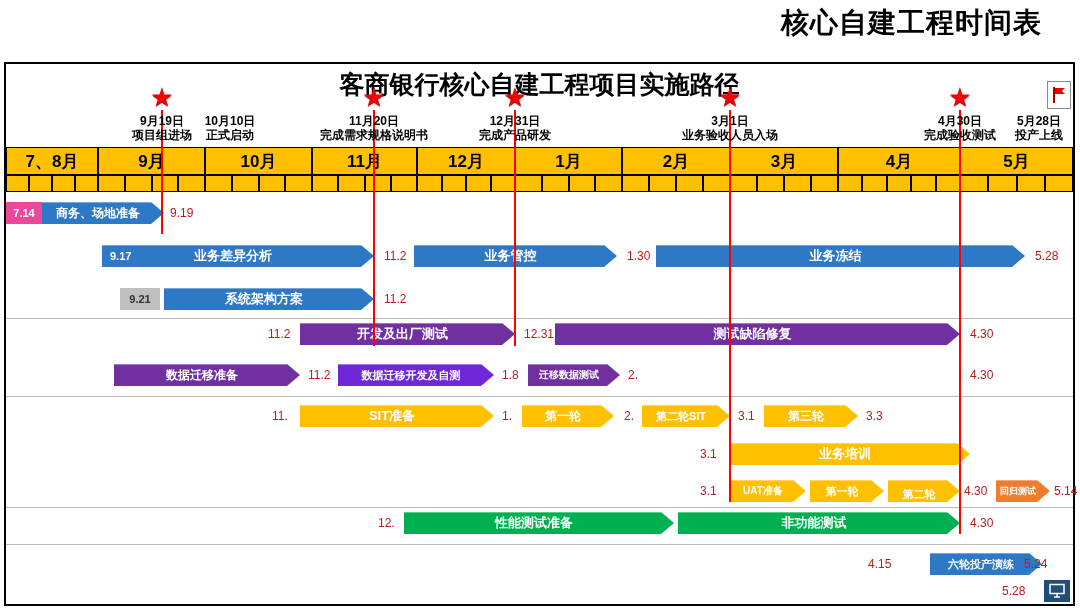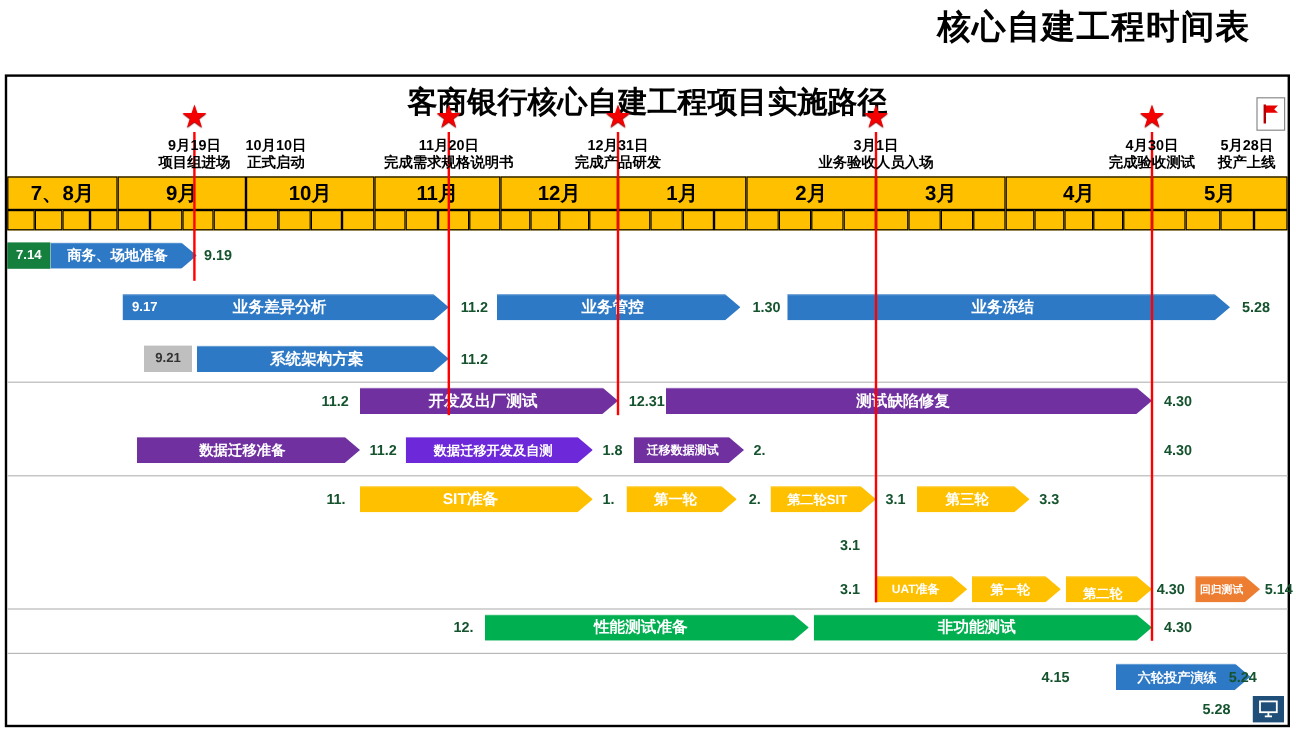--- a/index.html
+++ b/index.html
@@ -19,22 +19,22 @@
   .redline{position:absolute;width:2px;background:#ff0000;transform:translateX(-50%);z-index:5;}
   .flagbox{position:absolute;width:22px;height:26px;background:#fff;border:1px solid #8a8a8a;
            display:flex;align-items:center;justify-content:center;z-index:6;}
   .hline{position:absolute;left:0;width:100%;height:1px;background:#b8b8b8;z-index:1;}
   .bar{position:absolute;height:22px;display:flex;align-items:center;justify-content:center;color:#fff;
        font-weight:bold;z-index:2;box-shadow:inset 0 1px 0 rgba(255,255,255,.35);white-space:nowrap;}
   .bar.arrow{clip-path:polygon(0 0,calc(100% - 13px) 0,100% 50%,calc(100% - 13px) 100%,0 100%);
              padding-right:10px;box-sizing:border-box;}
   .prefix{position:absolute;left:8px;top:50%;transform:translateY(-50%);font-size:11px;font-weight:bold;}
   .box{position:absolute;height:22px;display:flex;align-items:center;justify-content:center;font-weight:bold;z-index:2;}
-  .lbl{position:absolute;height:22px;display:flex;align-items:center;font-size:12px;font-weight:bold;
-       color:#14532d;z-index:6;white-space:nowrap;}
+  .lbl{position:absolute;height:22px;display:flex;align-items:center;font-size:12px;font-weight:normal;
+       color:#b91c1c;z-index:6;white-space:nowrap;}
   .golive{position:absolute;width:26px;height:22px;background:#1F4E79;display:flex;align-items:center;justify-content:center;z-index:2;}
 </style>
 </head>
 <body>
 
 <div id="stage">
   <div id="pageTitle">核心自建工程时间表</div>
   <div id="chartBox">
     <div id="chartTitle">客商银行核心自建工程项目实施路径</div>
     <div id="chartContent">
@@ -130,21 +130,21 @@
         <div class="flagbox" style="left: 1041px; top: 17px;">
           <svg width="16" height="18" viewBox="0 0 16 18">
             <path d="M3 1v16" stroke="#b00000" stroke-width="2"></path>
             <path d="M4 2h10l-3.2 3 3.2 3H4z" fill="#e60000"></path>
           </svg>
         </div>
         <div class="ms-text" style="left: 1033px; top: 50px;">
           <div>5月28日</div>
           <div>投产上线</div>
         </div>
-        <div class="box" style="left: 0px; top: 138px; width: 36px; background: #15803d; color: rgb(255, 255, 255); font-size: 11px;">7.14</div>
+        <div class="box" style="left: 0px; top: 138px; width: 36px; background: #ec4899; color: rgb(255, 255, 255); font-size: 11px;">7.14</div>
         <div class="bar arrow" style="left: 36px; top: 138px; width: 122px; background: rgb(46, 121, 197); font-size: 12px;">
           <span>商务、场地准备</span>
         </div>
         <div class="lbl" style="left: 164px; top: 138px;">9.19</div>
         <div class="bar arrow" style="left: 96px; top: 181px; width: 272px; background: rgb(46, 121, 197); font-size: 13px;">
           <span>业务差异分析</span>
           <span class="prefix">9.17</span>
         </div>
         <div class="lbl" style="left: 378px; top: 181px;">11.2</div>
         <div class="bar arrow" style="left: 408px; top: 181px; width: 203px; background: rgb(46, 121, 197); font-size: 13px;">
@@ -193,20 +193,23 @@
         <div class="lbl" style="left: 618px; top: 341px;">2.</div>
         <div class="bar arrow" style="left: 636px; top: 341px; width: 88px; background: rgb(255, 192, 0); font-size: 11px;">
           <span>第二轮SIT</span>
         </div>
         <div class="lbl" style="left: 732px; top: 341px;">3.1</div>
         <div class="bar arrow" style="left: 758px; top: 341px; width: 94px; background: rgb(255, 192, 0); font-size: 12px;">
           <span>第三轮</span>
         </div>
         <div class="lbl" style="left: 860px; top: 341px;">3.3</div>
         <div class="lbl" style="left: 694px; top: 379px;">3.1</div>
+        <div class="bar arrow" style="left: 724px; top: 379px; width: 240px; background: rgb(255, 192, 0); font-size: 13px;">
+          <span>业务培训</span>
+        </div>
         <div class="lbl" style="left: 694px; top: 416px;">3.1</div>
         <div class="bar arrow" style="left: 724px; top: 416px; width: 76px; background: rgb(255, 192, 0); font-size: 10px;">
           <span>UAT准备</span>
         </div>
         <div class="bar arrow" style="left: 804px; top: 416px; width: 74px; background: rgb(255, 192, 0); font-size: 11px;">
           <span>第一轮</span>
         </div>
         <div class="bar arrow" style="left: 882px; top: 416px; width: 72px; background: rgb(255, 192, 0); font-size: 11px; align-items: flex-end;">
           <span>第二轮</span>
         </div>

